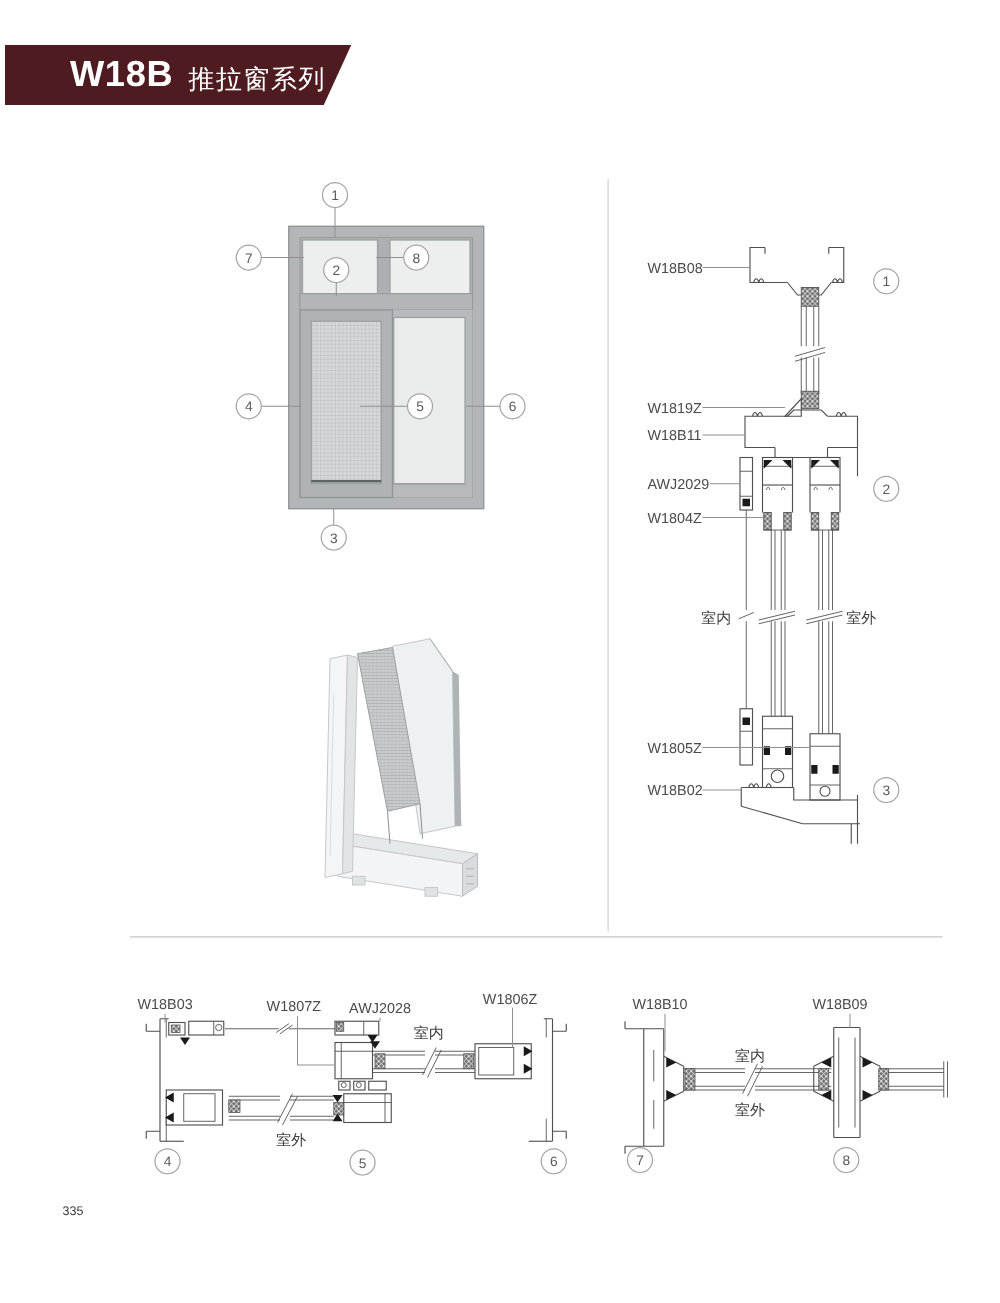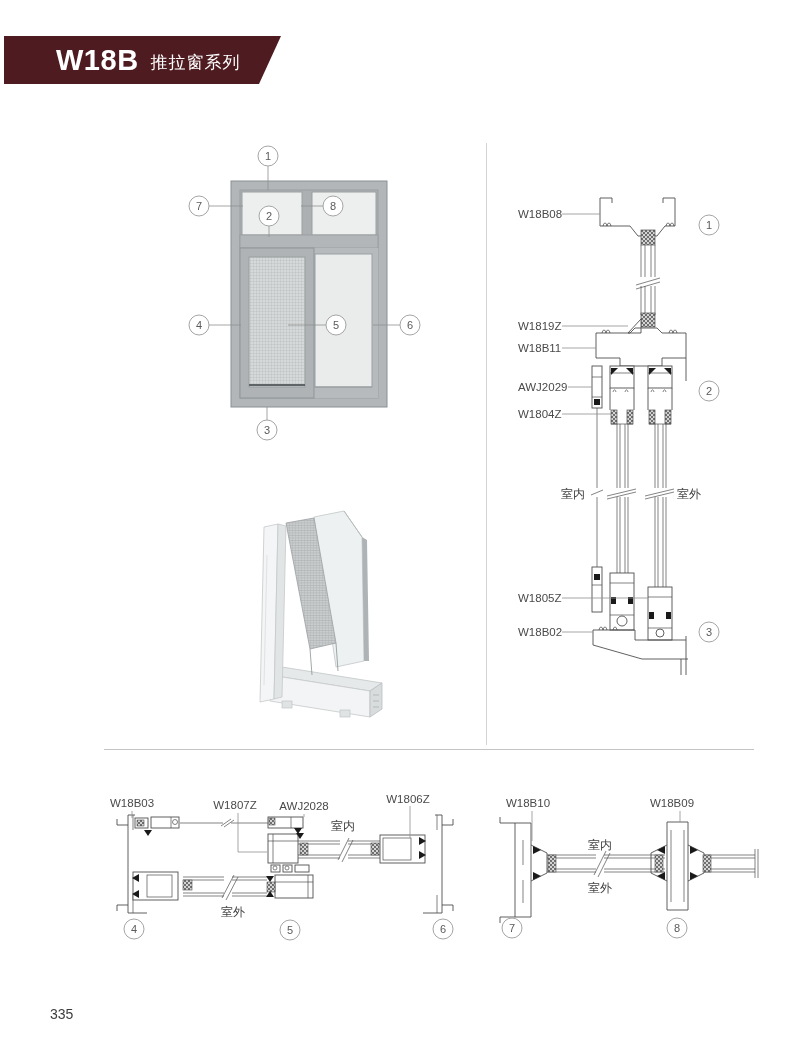--- a/index.html
+++ b/index.html
@@ -7,24 +7,24 @@
     position:relative;width:800px;height:1042px;margin:0 auto;
     background:#ffffff;overflow:hidden;
     font-family:"Liberation Sans","DejaVu Sans",sans-serif;
   }
   .banner{
     position:absolute;left:4px;top:36px;width:280px;height:48px;
     clip-path:polygon(0 0,277px 0,255px 100%,0 100%);
     display:flex;align-items:center;
   }
   .banner .code{color:#fff;font-size:29px;font-weight:bold;margin-left:52px;letter-spacing:.5px;}
-  .banner .series{color:#fff;font-size:17px;margin-left:12px;margin-top:5px;letter-spacing:1px;}
+  .banner .series{color:#fff;font-size:21px;margin-left:12px;margin-top:5px;letter-spacing:1px;}
   .vdivider{position:absolute;left:486px;top:143px;width:1px;height:602px;background:#d2d2d2;}
   .hdivider{position:absolute;left:104px;top:749px;width:650px;height:1px;background:#c4c4c4;}
-  .pagenum{position:absolute;left:50px;top:1006px;font-size:14px;color:#3c3c3c;}
+  .pagenum{position:absolute;left:50px;top:964px;font-size:10px;color:#3c3c3c;}
   svg{position:absolute;overflow:visible;}
   svg text{font-family:"Liberation Sans","DejaVu Sans",sans-serif;font-size:11.5px;fill:#4a4a4a;}
   svg text.callout{font-size:11px;fill:#5a5a5a;text-anchor:middle;}
   svg text.term{font-size:12px;fill:#3f3f3f;text-anchor:middle;}
   .ln{stroke:#4f4f4f;stroke-width:.9;fill:none;}
   .lnf{stroke:#4f4f4f;stroke-width:.9;fill:#ffffff;}
   .thin{stroke:#4f4f4f;stroke-width:.7;fill:none;}
   .leader{stroke:#8f8f8f;stroke-width:.8;fill:none;}
   .ccirc{fill:#ffffff;stroke:#a5a5a5;stroke-width:1;}
   .blk{fill:#1a1a1a;stroke:none;}

